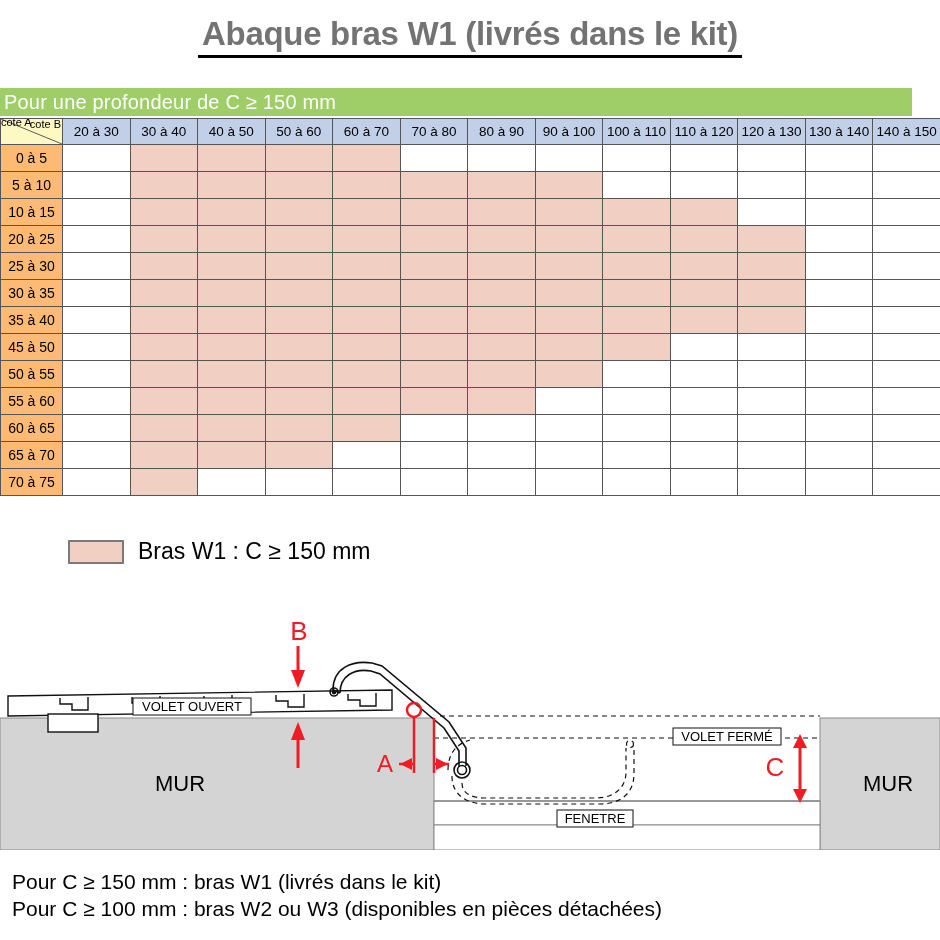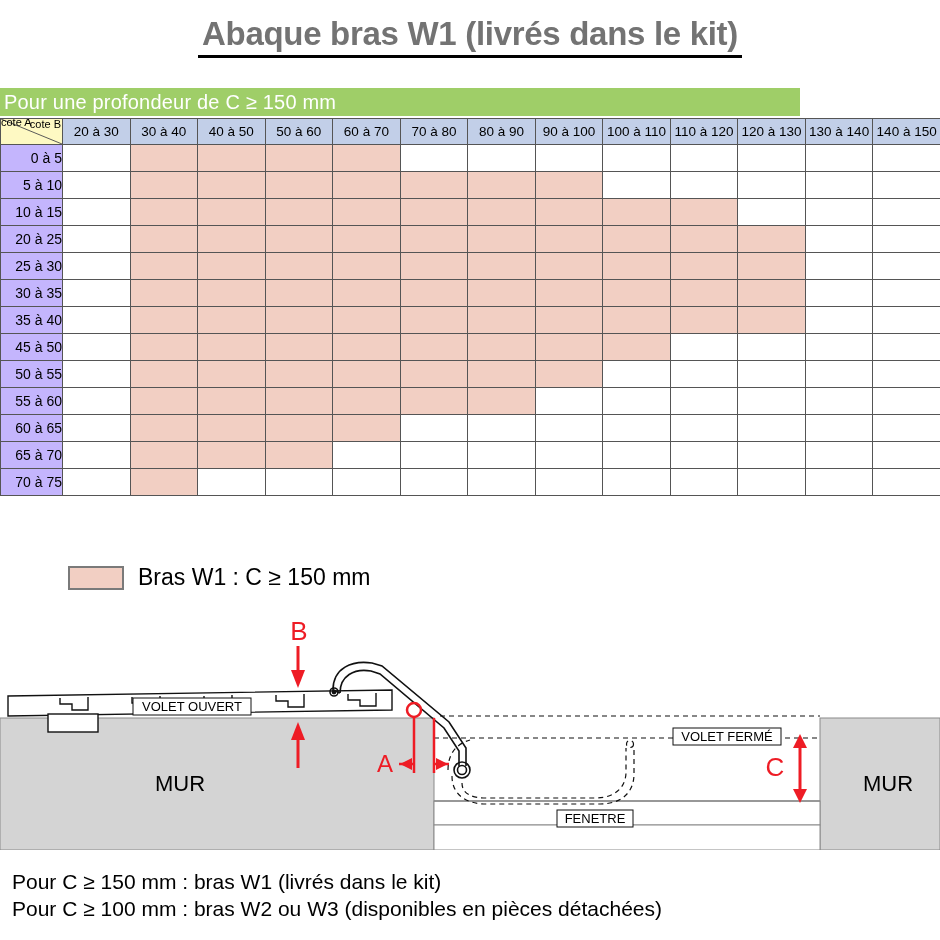--- a/index.html
+++ b/index.html
@@ -15,42 +15,42 @@
   
   #title-wrap { width:940px; height:72px; display:flex; align-items:center; justify-content:center; }
   #page-title {
     font-size:33px; font-weight:bold; color:#737373;
     border-bottom:3px solid #000; padding:0 4px 2px 4px;
     letter-spacing:-0.3px; white-space:nowrap;
   }
 
   
   #green-band {
-    position:absolute; left:0; top:88px; width:800px; height:28px;
+    position:absolute; left:0; top:88px; width:912px; height:28px;
     background:#9fce68; color:#ffffff;
     font-size:20px; display:flex; align-items:center;
     padding-left:4px; letter-spacing:0.2px;
   }
 
   
   #abaque-table {
     position:absolute; left:0; top:118px;
     width:940px;
     border-collapse:collapse;
     table-layout:fixed;
   }
   #abaque-table td, #abaque-table th { border:1px solid #555; padding:0; }
   #abaque-table th.colhead {
     background:#c2cfe8; color:#000;
     font-size:13.5px; font-weight:normal; height:15px;
     text-align:center; white-space:nowrap;
   }
   #abaque-table td.rowhead {
-    background:#c4b5fd; color:#000;
-    font-size:14px; height:27px; text-align:right;
+    background:#fdba74; color:#000;
+    font-size:14px; height:27px; text-align:center;
     white-space:nowrap; font-weight:normal;
   }
   #abaque-table td.cell { background:#ffffff; }
   #abaque-table td.cell.on { background:#f2cfc3; }
 
   
   th.corner {
     background:#fef9c3; position:relative; height:26px; padding:0;
     overflow:hidden; font-weight:normal;
   }
@@ -59,21 +59,21 @@
   }
   th.corner .lbl-b {
     position:absolute; right:1px; top:-1px; font-size:11px; color:#000;
   }
   th.corner .lbl-a {
     position:absolute; left:0px; bottom:16px; font-size:11px; color:#000;
   }
 
   
   #legend {
-    position:absolute; left:0; top:564px; width:940px;
+    position:absolute; left:0; top:538px; width:940px;
     display:flex; align-items:center; padding-left:68px;
   }
   #legend-swatch {
     width:56px; height:24px; background:#f2cfc3;
     border:2px solid #7a7a7a; margin-right:14px;
   }
   #legend-text { font-size:23px; color:#000; white-space:nowrap; }
 
   
   #diagram {

